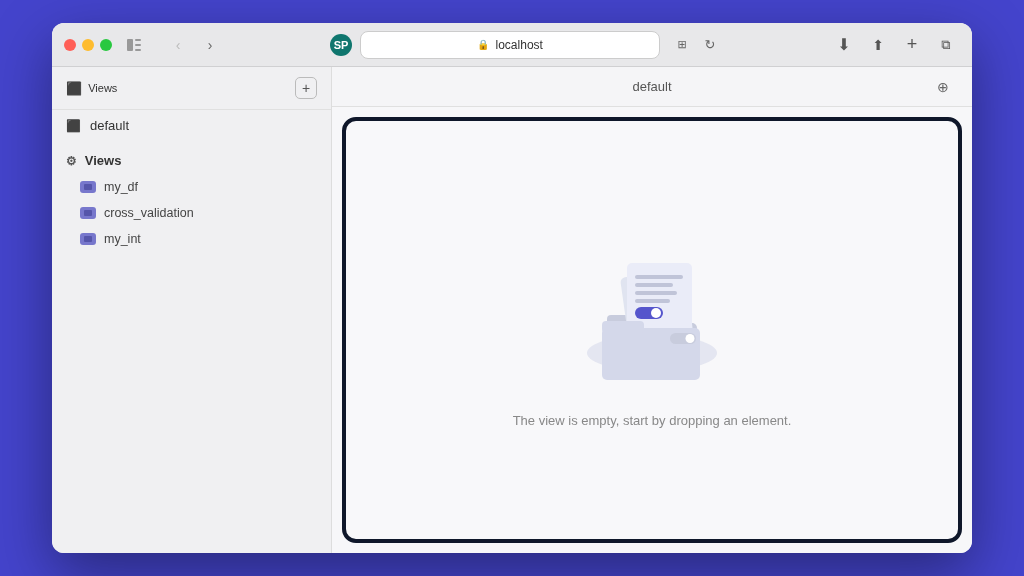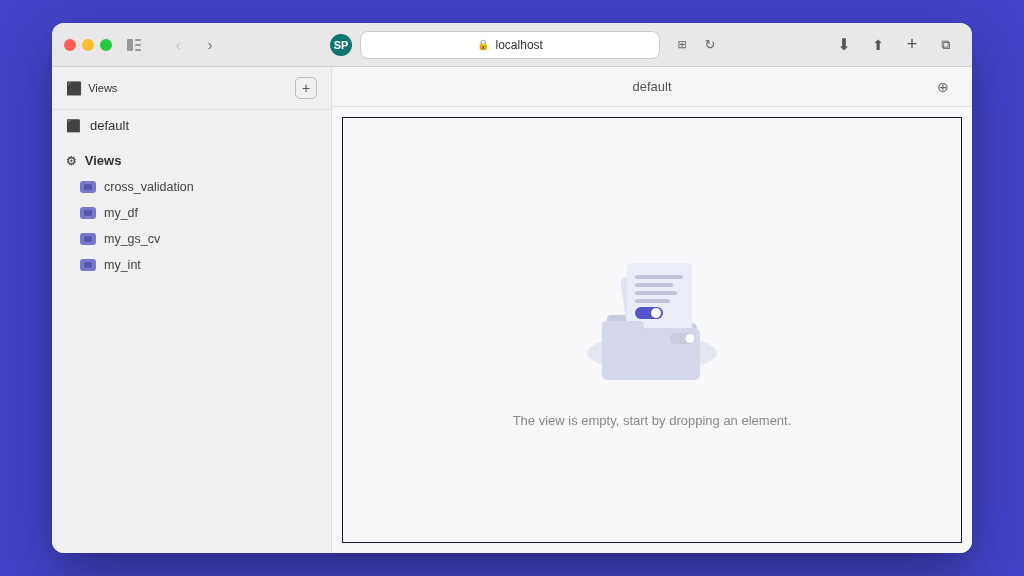--- a/index.html
+++ b/index.html
@@ -315,22 +315,22 @@
 
     .empty-state {
       flex: 1;
       display: flex;
       flex-direction: column;
       align-items: center;
       justify-content: center;
       padding: 20px;
       background: #f8f8fa;
       margin: 10px;
-      border-radius: 0;
-      border: 1px solid #0f172a;
+      border-radius: 14px;
+      border: 4px solid #0f172a;
     }
 
     .empty-illustration {
       width: 200px;
       height: 160px;
       margin-bottom: 20px;
       position: relative;
     }
 
     .empty-text {
@@ -408,29 +408,25 @@
         <span>default</span>
       </div>
 
       <div class="section-header">
         <span class="section-icon">⚙</span>
         <span>Views</span>
       </div>
 
       <div class="data-item">
         <div class="data-item-icon"></div>
-        <span>cross_validation</span>
+        <span>my_df</span>
       </div>
       <div class="data-item">
         <div class="data-item-icon"></div>
-        <span>my_df</span>
-      </div>
-      <div class="data-item">
-        <div class="data-item-icon"></div>
-        <span>my_gs_cv</span>
+        <span>cross_validation</span>
       </div>
       <div class="data-item">
         <div class="data-item-icon"></div>
         <span>my_int</span>
       </div>
     </div>
 
     <div class="right-panel">
       <div class="panel-header">
         <div style="width:26px"></div>

